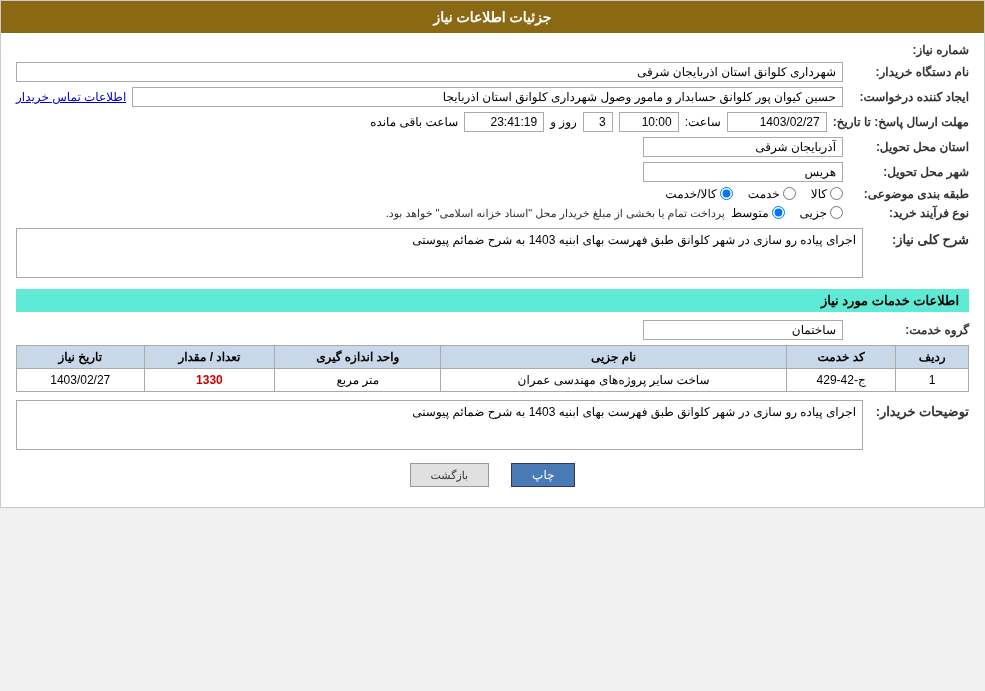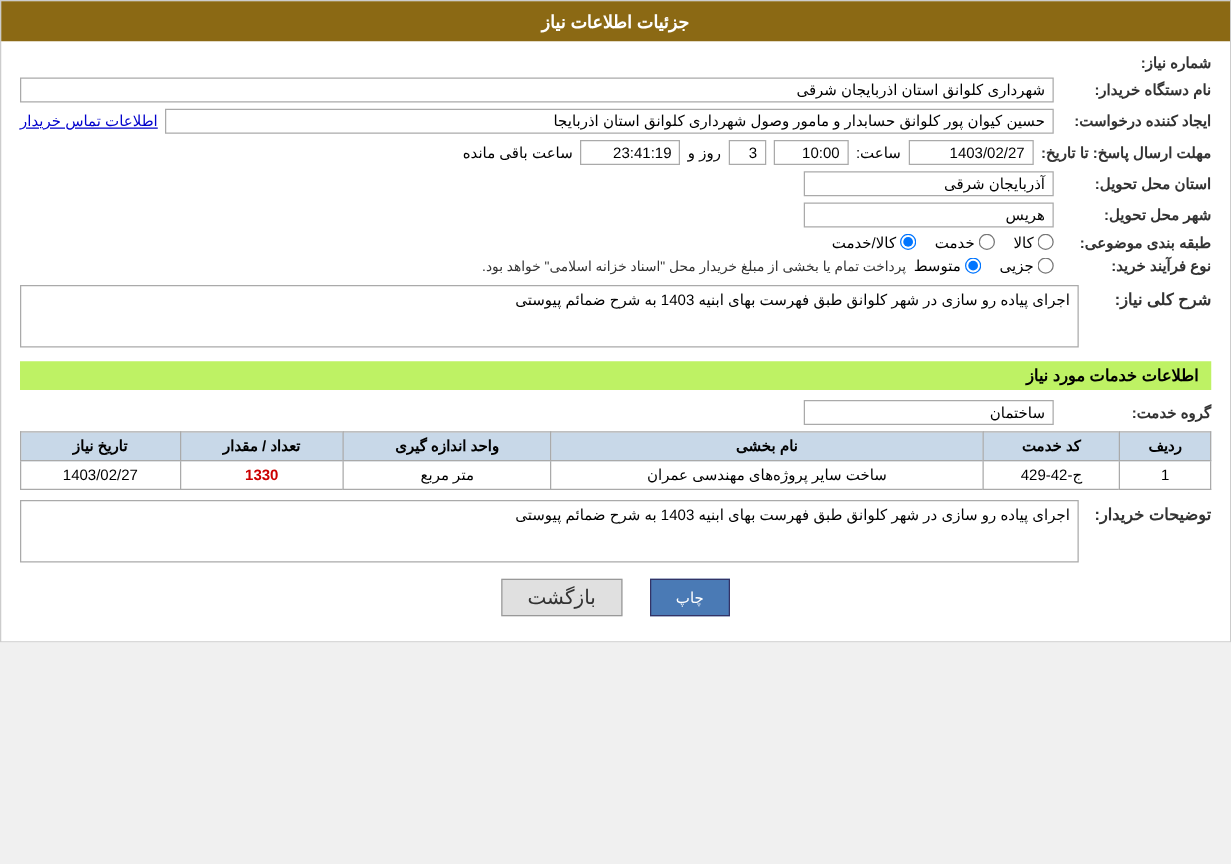--- a/index.html
+++ b/index.html
@@ -52,21 +52,21 @@
     }
     .field-box-small {
       width: 100px;
     }
     .link-blue {
       color: #0000cc;
       text-decoration: underline;
       cursor: pointer;
     }
     .section-divider {
-      background: #bef264;
+      background: #5eead4;
       padding: 4px 10px;
       font-weight: bold;
       font-size: 13px;
       margin: 8px 0;
     }
     .radio-group {
       display: flex;
       gap: 15px;
       align-items: center;
     }
@@ -124,21 +124,21 @@
       cursor: pointer;
       font-size: 12px;
       margin-left: 12px;
     }
     .btn-back {
       background: #e0e0e0;
       color: #333;
       border: 1px solid #999;
       padding: 4px 20px;
       cursor: pointer;
-      font-size: 16px;
+      font-size: 11px;
     }
     .textarea-wrapper {
       position: relative;
     }
     .section-title {
       font-weight: bold;
       font-size: 13px;
       color: #333;
       min-width: 100px;
     }
@@ -263,21 +263,21 @@
       <div class="field-box field-box-medium">
         <span>ساختمان</span>
       </div>
     </div>
 
     <table class="main-table">
       <thead>
         <tr>
           <th>ردیف</th>
           <th>کد خدمت</th>
-          <th>نام بخشی</th>
+          <th>نام جزیی</th>
           <th>واحد اندازه گیری</th>
           <th>تعداد / مقدار</th>
           <th>تاریخ نیاز</th>
         </tr>
       </thead>
       <tbody id="services-tbody">
       <tr>
       <td>1</td>
       <td>ج-42-429</td>
       <td>ساخت سایر پروژه‌های مهندسی عمران</td>

